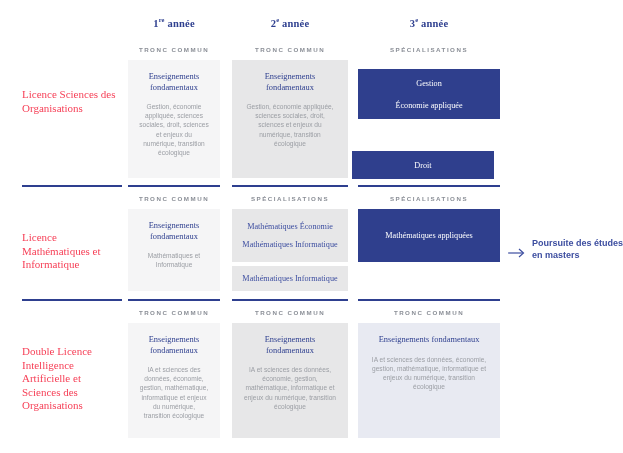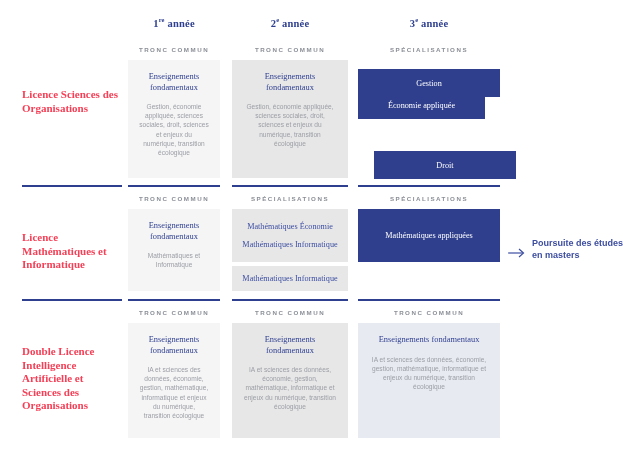--- a/index.html
+++ b/index.html
@@ -33,21 +33,21 @@
     letter-spacing:1.5px;
     text-align:center;
     text-transform:uppercase;
   }
 
   
   .prog-label{
     position:absolute;
     color:#f63f56;
     font-family:"Liberation Serif", serif;
-    font-weight:bold;
+    font-weight:normal;
     font-size:11px;
     line-height:13.5px;
     left:22px;
     width:100px;
   }
 
   
   .sep{
     position:absolute;
     height:1.6px;
@@ -156,22 +156,22 @@
     <p class="card-title">Enseignements fondamentaux</p>
     <p class="card-body">Gestion, économie appliquée, sciences sociales, droit, sciences et enjeux du numérique, transition écologique</p>
   </div>
 
   <div class="card grey-b" style="left:232px;top:60px;width:116px;height:118px;">
     <p class="card-title">Enseignements fondamentaux</p>
     <p class="card-body">Gestion, économie appliquée, sciences sociales, droit, sciences et enjeux du numérique, transition écologique</p>
   </div>
 
   <div class="chip" style="left:358px;top:61px;width:142px;height:28px;margin-top:8px;">Gestion</div>
-  <div class="chip" style="left:358px;top:91px;width:127px;height:28px;">Économie appliquée</div>
-  <div class="chip" style="left:374px;top:151px;width:142px;height:28px;">Droit</div>
+  <div class="chip" style="left:358px;top:91px;width:142px;height:28px;">Économie appliquée</div>
+  <div class="chip" style="left:352px;top:151px;width:142px;height:28px;">Droit</div>
 
   <div class="sep" style="left:22px;top:185px;width:100px;"></div>
   <div class="sep" style="left:128px;top:185px;width:92px;"></div>
   <div class="sep" style="left:232px;top:185px;width:116px;"></div>
   <div class="sep" style="left:358px;top:185px;width:142px;"></div>
 
   <div class="kicker" style="left:128px;width:92px;top:195px;">TRONC COMMUN</div>
   <div class="kicker" style="left:232px;width:116px;top:195px;">SPÉCIALISATIONS</div>
   <div class="kicker" style="left:358px;width:142px;top:195px;">SPÉCIALISATIONS</div>
 

